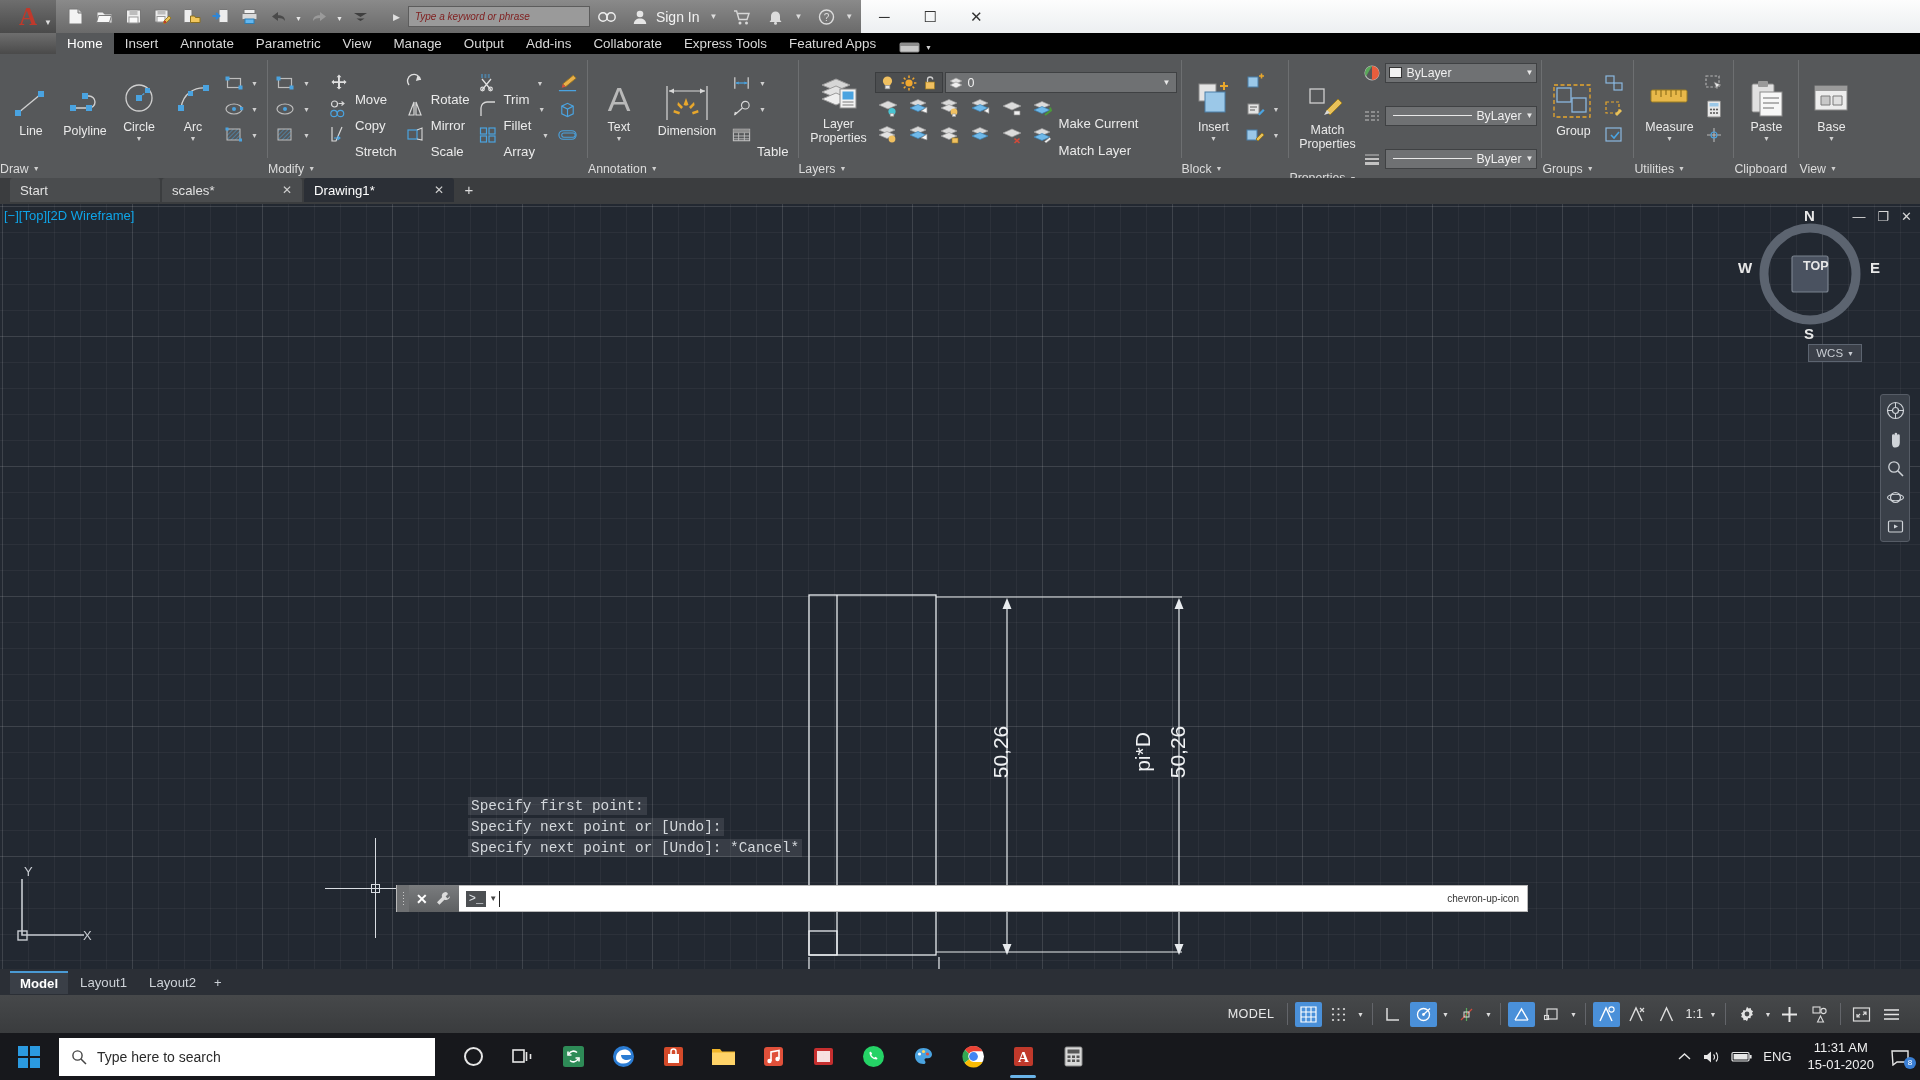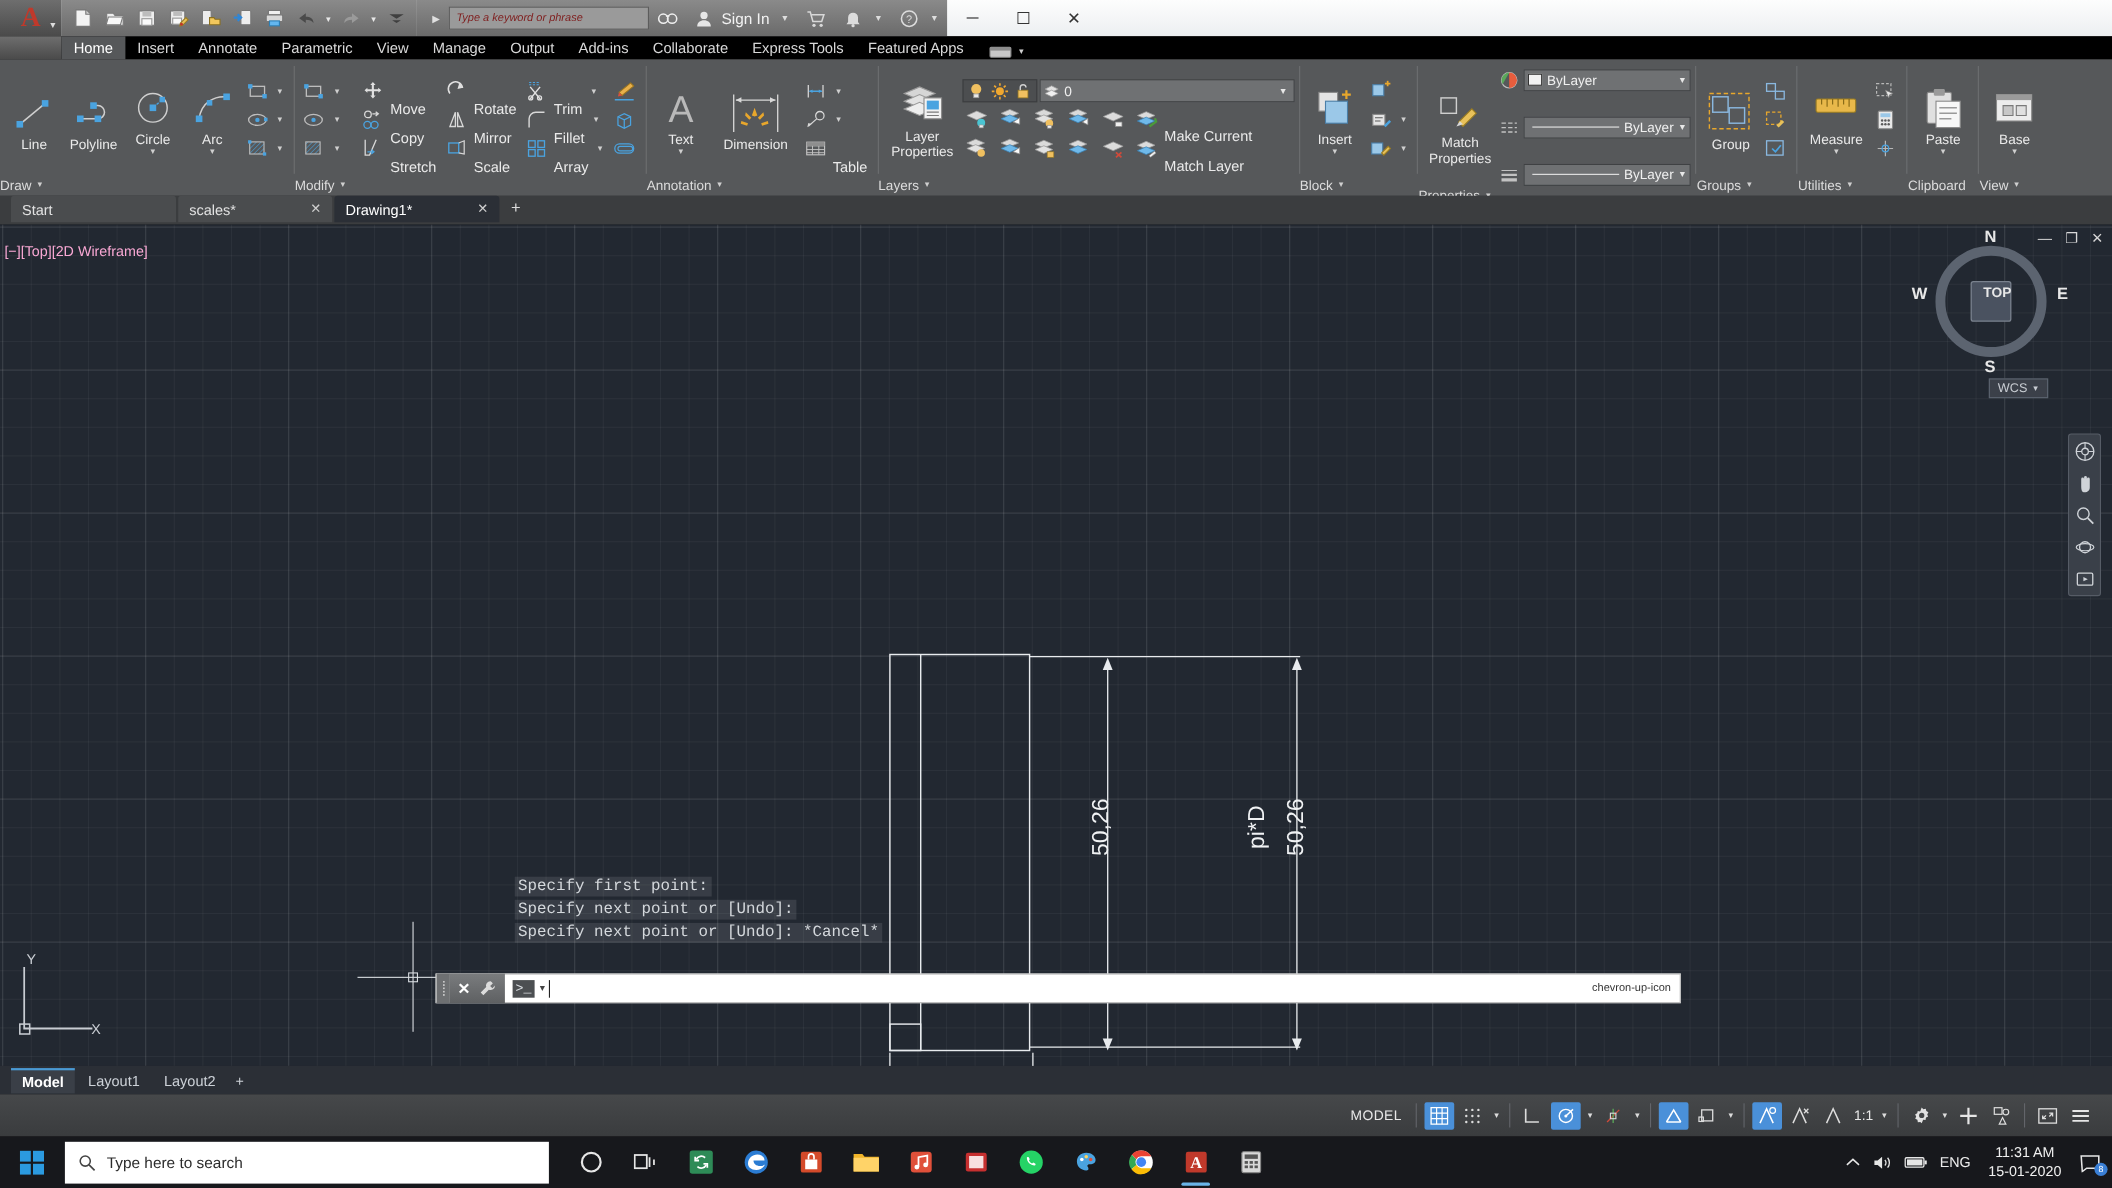--- a/index.html
+++ b/index.html
@@ -154,21 +154,21 @@
     position: absolute; inset: 0;
     background-image:
       linear-gradient(to right, rgba(255,255,255,.045) 1px, transparent 1px),
       linear-gradient(to bottom, rgba(255,255,255,.045) 1px, transparent 1px),
       linear-gradient(to right, rgba(255,255,255,.085) 1px, transparent 1px),
       linear-gradient(to bottom, rgba(255,255,255,.085) 1px, transparent 1px);
     background-size: 26px 26px, 26px 26px, 130px 130px, 130px 130px;
     background-position: 2px 2px, 2px 2px, 2px 2px, 2px 2px;
   }
   .vplabel {
-    position: absolute; left: 4px; top: 17px; font-size: 13px; color: #f9a8d4;
+    position: absolute; left: 4px; top: 4px; font-size: 13px; color: #0ea5e9;
     font-family: "Liberation Sans", sans-serif;
   }
   .vpctrls {
     position: absolute; right: 8px; top: 5px; display: flex; gap: 12px; align-items: center;
     color: #d8d8d8; font-size: 13px;
   }
 
   
   .viewcube { position: absolute; right: 48px; top: 8px; width: 124px; height: 124px; }
   .vc-label { position: absolute; color: #e8e8e8; font-size: 15px; font-weight: bold; }
@@ -244,21 +244,21 @@
   .sb-caret { font-size: 7px; color: #dcdcdc; width: 10px; display:flex; align-items:center; justify-content:center;}
   .sb-scale { font-size: 12.6px; color: #e8e8e8; padding: 0 2px; }
 
   
   .taskbar {
     position: absolute; left: 0; top: 1033px; width: 1920px; height: 47px;
     background: #17181c; display: flex; align-items: center;
   }
   .start { width: 57px; height: 47px; display:flex; align-items:center; justify-content:center; }
   .tb-search {
-    width: 440px; height: 38px; background: #ffffff; display: flex; align-items: center;
+    width: 376px; height: 38px; background: #ffffff; display: flex; align-items: center;
     gap: 10px; padding: 0 12px; margin-left: 2px;
   }
   .tb-search span { font-size: 14px; color: #2b2b2b; }
   .tb-icons { display: flex; align-items: center; gap: 2px; margin-left: 14px; }
   .tb-ico { width: 48px; height: 47px; display:flex; align-items:center; justify-content:center; position: relative; }
   .tb-ico.active::after {
     content:''; position:absolute; bottom:2px; left:11px; width:26px; height:3px; background:#6ab4e8; border-radius:2px;
   }
   .tray { margin-left: auto; display: flex; align-items: center; gap: 10px; padding-right: 6px; }
   .tray-ico { color: #e6e6e6; font-size: 14px; display: flex; align-items: center; }

